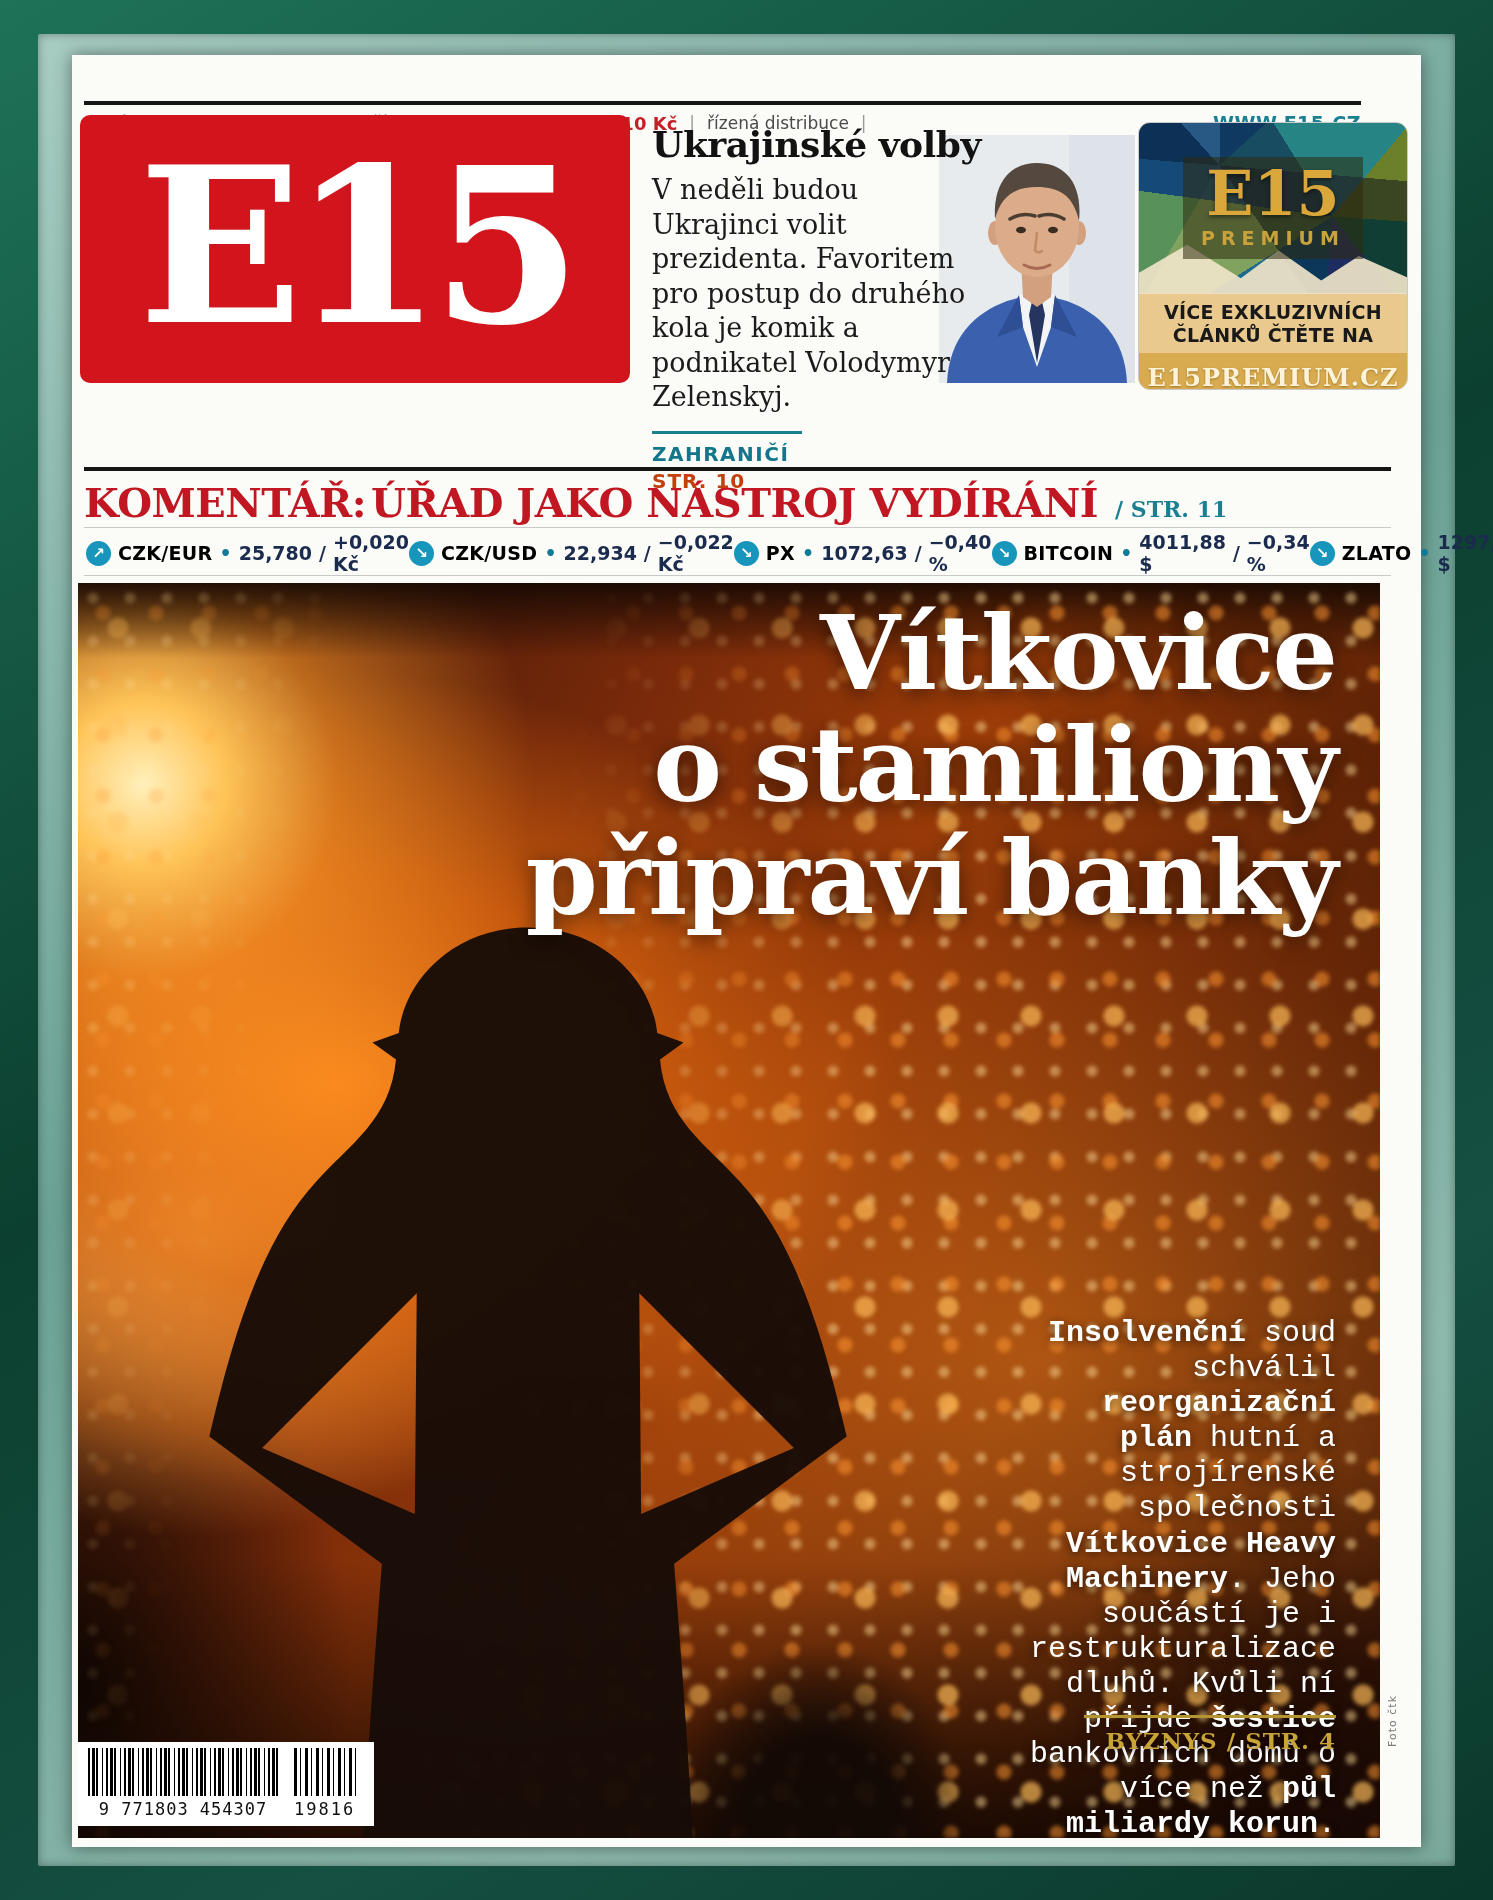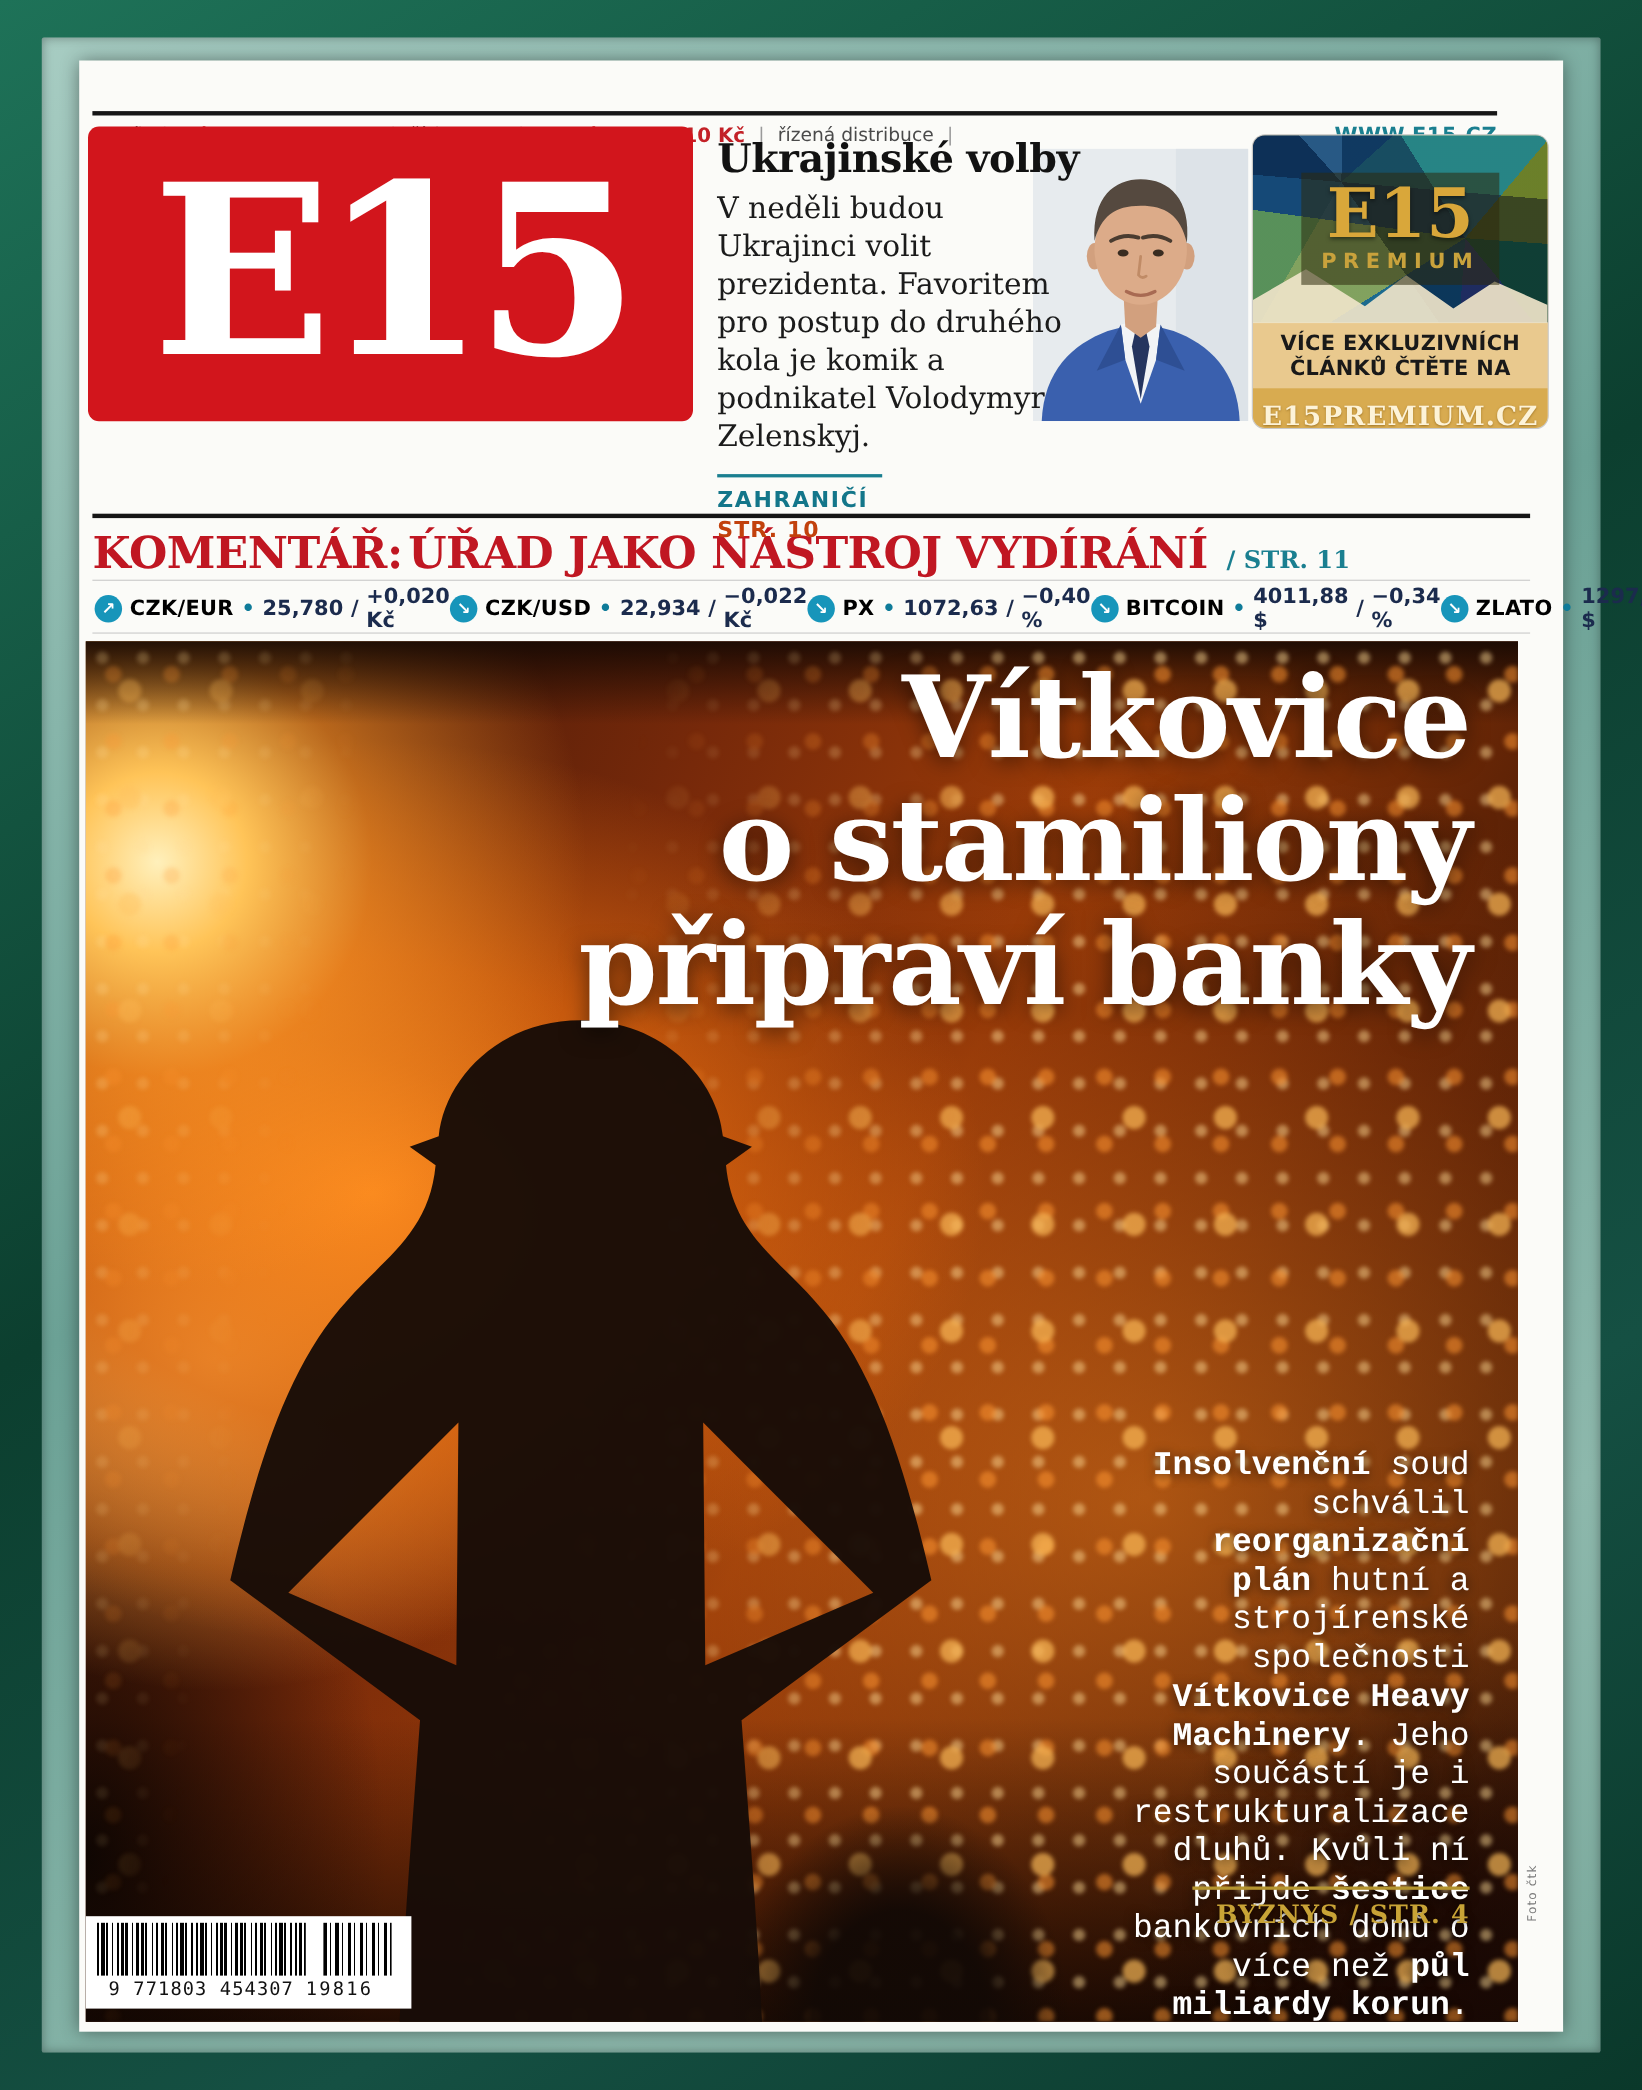--- a/index.html
+++ b/index.html
@@ -109,21 +109,21 @@
   .byznys{position:absolute;top:1144px;right:44px;z-index:5;font-family:"DejaVu Serif",serif;
     font-weight:bold;font-size:23px;letter-spacing:1px;color:#c8a336;
     text-shadow:0 1px 6px rgba(0,0,0,.6);}
 
   
   .barcode{position:absolute;left:6px;top:1687px;width:296px;height:84px;background:#fff;
     padding:6px 10px 4px;box-sizing:border-box;z-index:6;}
   .bars-row{display:flex;gap:16px;height:48px;align-items:stretch;}
   .bars-main{width:190px;background:repeating-linear-gradient(90deg,#000 0 2px,#fff 2px 4px,#000 4px 7px,#fff 7px 8px,#000 8px 10px,#fff 10px 14px,#000 14px 15px,#fff 15px 18px);}
   .bars-addon{width:62px;background:repeating-linear-gradient(90deg,#000 0 3px,#fff 3px 6px,#000 6px 7px,#fff 7px 11px);}
-  .digits-row{display:flex;gap:0;font-family:"DejaVu Sans Mono",monospace;font-size:17px;
+  .digits-row{display:flex;gap:16px;font-family:"DejaVu Sans Mono",monospace;font-size:17px;
     color:#111;margin-top:3px;}
   .digits-row .ean{width:190px;text-align:center;letter-spacing:1px;}
   .digits-row .addon{width:62px;text-align:left;letter-spacing:2px;}
   .credit{position:absolute;left:1314px;top:1640px;writing-mode:vertical-rl;
     transform:rotate(180deg);font-size:11px;color:#7b7b7b;letter-spacing:1px;}
 </style>
 </head>
 <body>
 
 <div class="frame-band"></div>

